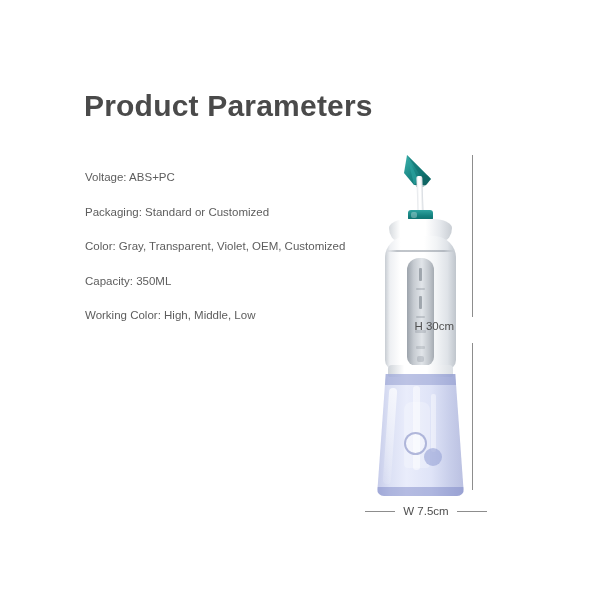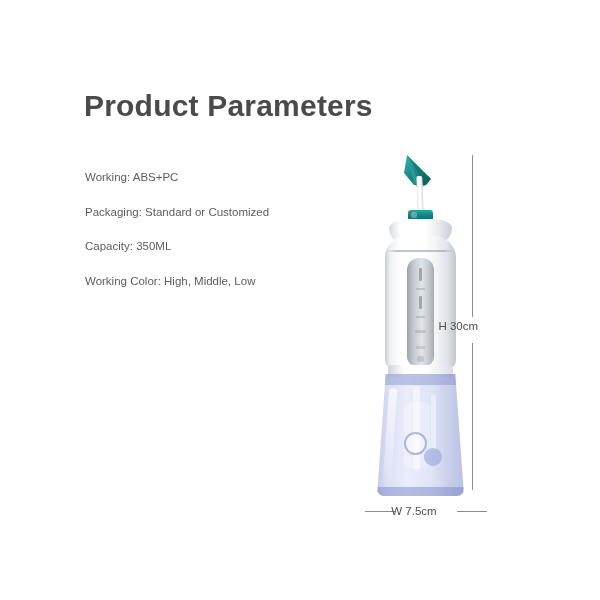--- a/index.html
+++ b/index.html
@@ -253,21 +253,21 @@
   #dim-height .dline {
     position: absolute;
     left: 0;
     width: 1px;
     background: #8d8d8d;
   }
   #dim-h-line-top    { top: 0px;   height: 162px; }
   #dim-h-line-bottom { top: 188px; height: 147px; }
   #dim-height-label {
     position: absolute;
-    left: 480px;
+    left: 456px;
     top: 326px;
     transform: translate(-100%, -50%);
     font-size: 11.5px;
     color: #4f4f4f;
     white-space: nowrap;
     padding-right: 2px;
   }
 
   #dim-width {
     position: absolute;
@@ -279,38 +279,39 @@
   #dim-width .dline {
     position: absolute;
     top: 0;
     height: 1px;
     background: #8d8d8d;
   }
   #dim-w-line-left  { left: 0px;  width: 30px; }
   #dim-w-line-right { left: 92px; width: 30px; }
   #dim-width-label {
     position: absolute;
-    left: 49px;
+    left: 61px;
     top: 0px;
     transform: translate(-50%, -50%);
     font-size: 11.5px;
     color: #4f4f4f;
     white-space: nowrap;
   }
 </style>
 </head>
 <body>
 
 <div id="page">
 
   <div id="page-title">Product Parameters</div>
 
   <div id="spec-list">
-    <div class="spec-row">Working: ABS+PC</div>
+    <div class="spec-row">Voltage: ABS+PC</div>
     <div class="spec-row">Packaging: Standard or Customized</div>
+    <div class="spec-row">Color: Gray, Transparent, Violet, OEM, Customized</div>
     <div class="spec-row">Capacity: 350ML</div>
     <div class="spec-row">Working Color: High, Middle, Low</div>
   </div>
 
   <div id="product-figure">
 
     <div id="nozzle-tip">
       <svg width="34" height="36" viewBox="0 0 34 36">
         <defs>
           <linearGradient id="tealgrad" x1="0" y1="0" x2="1" y2="1">

